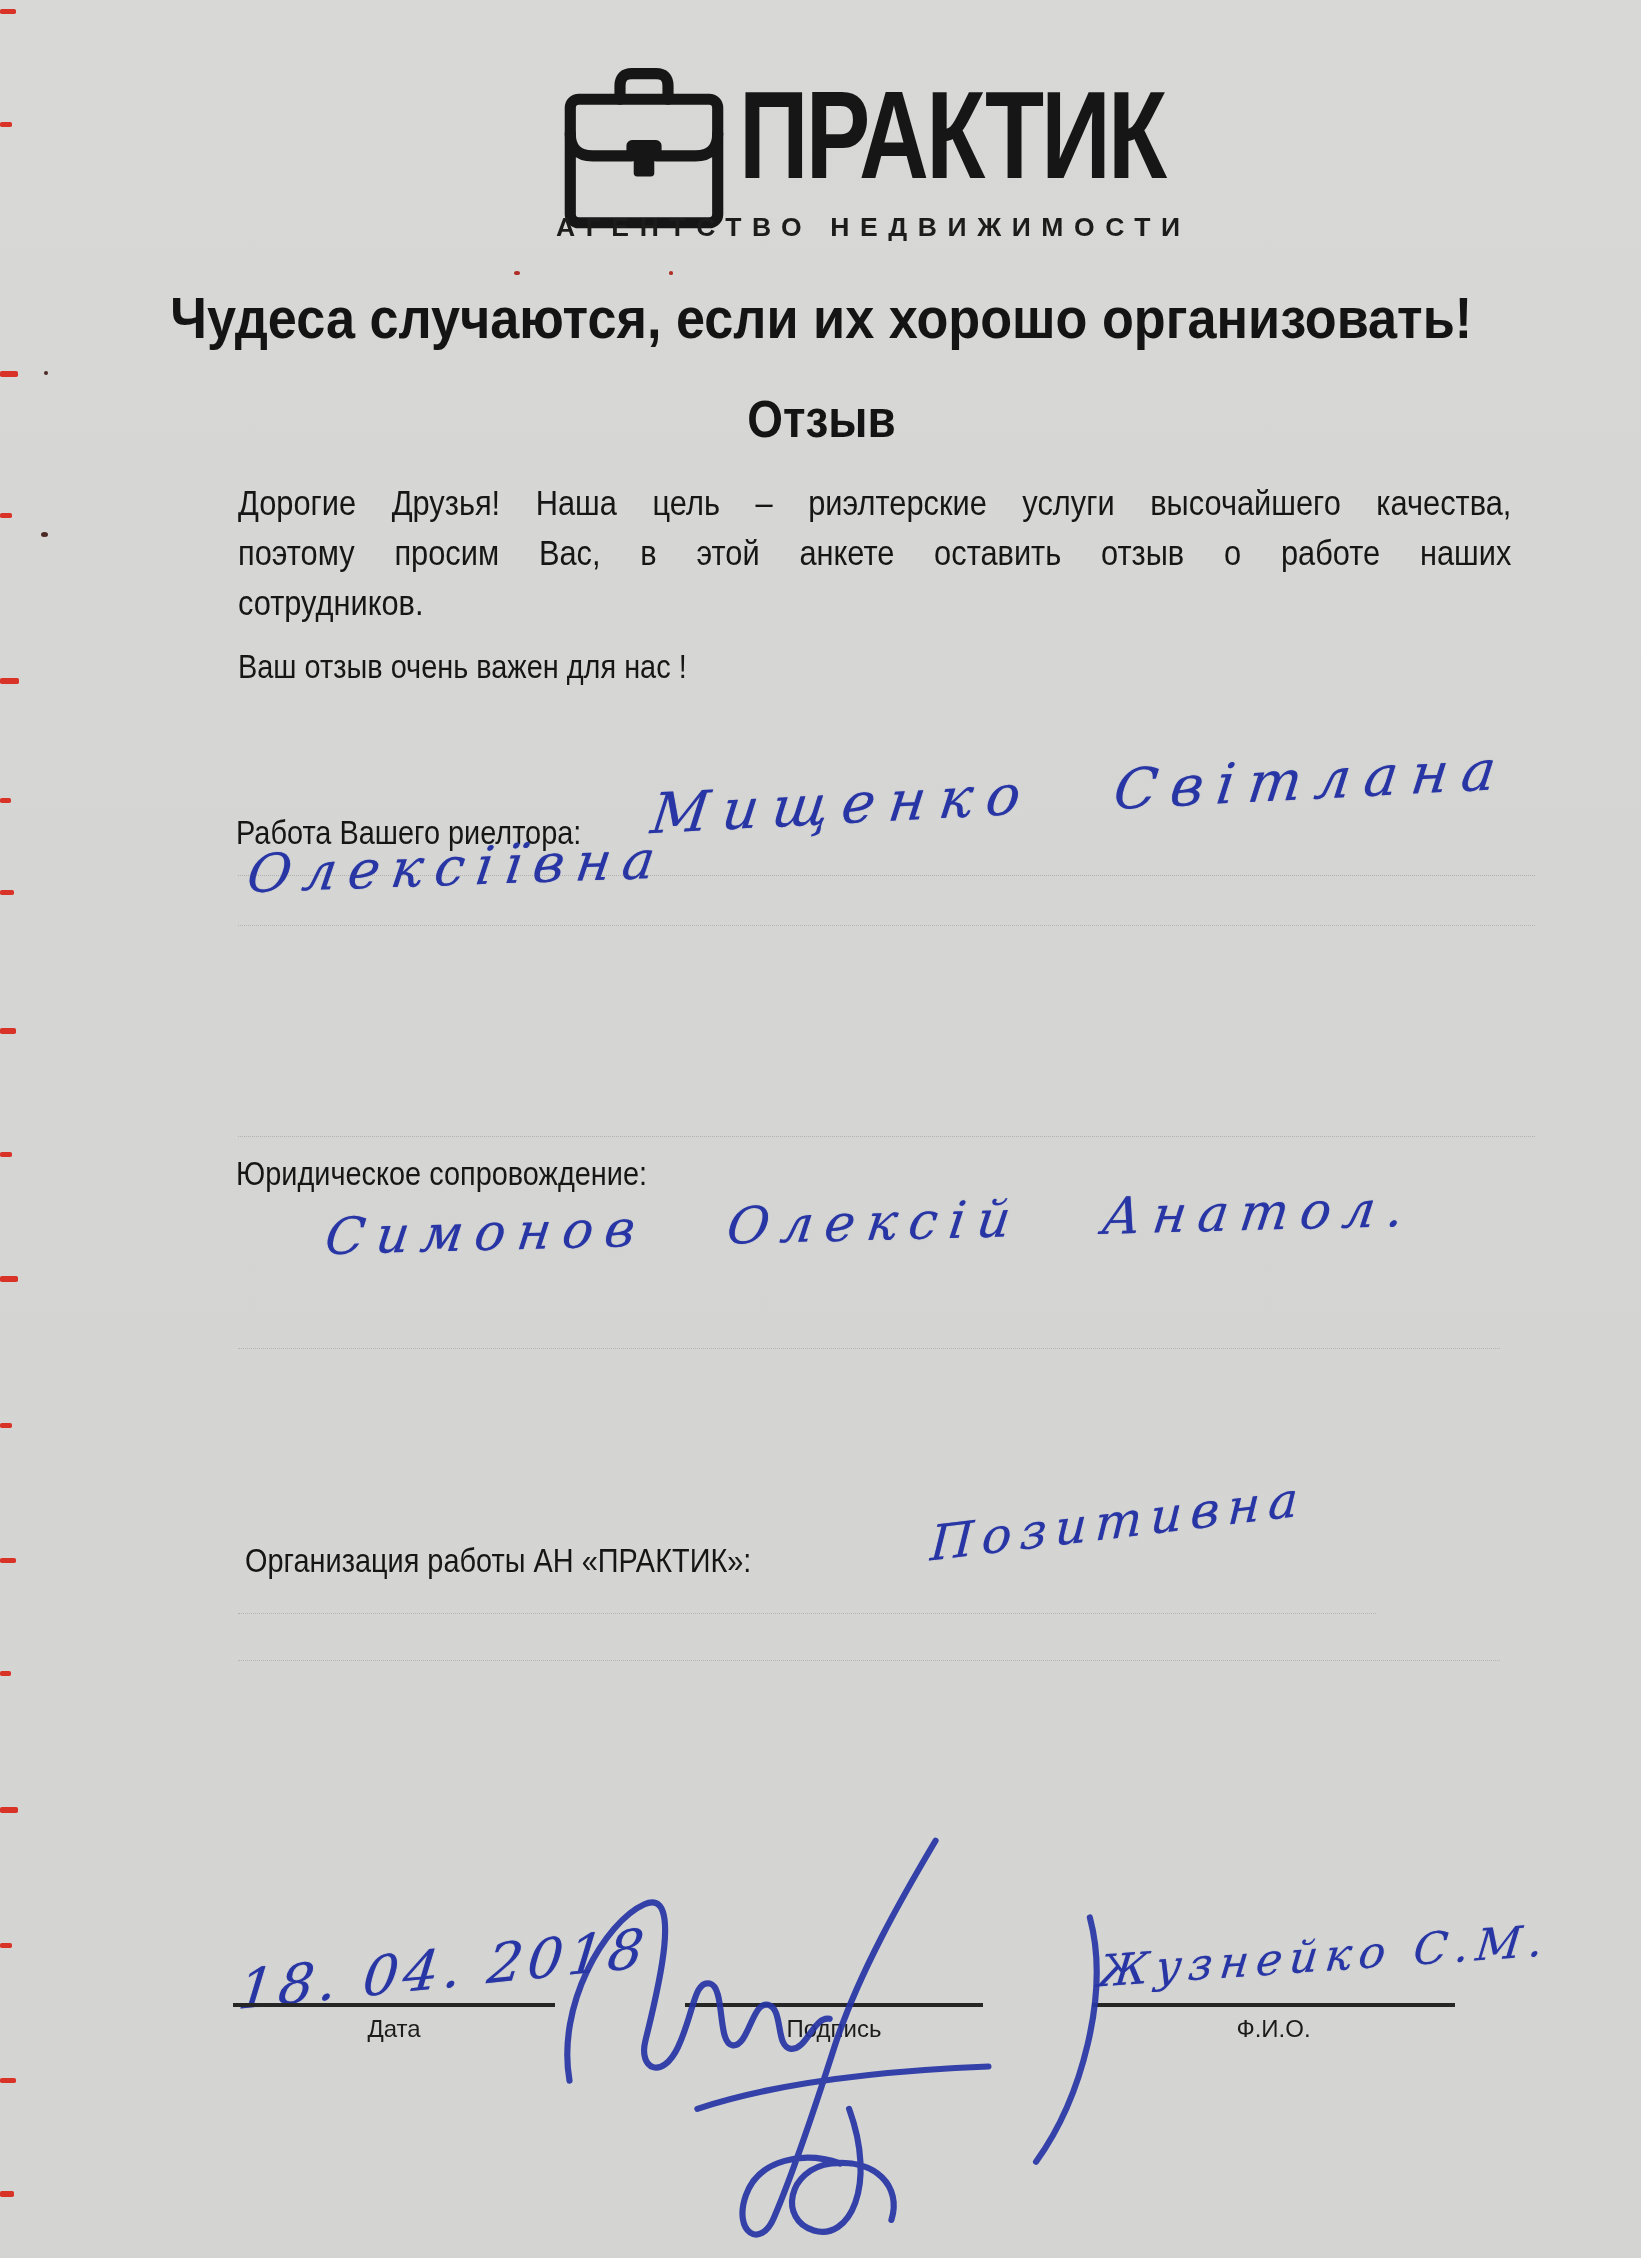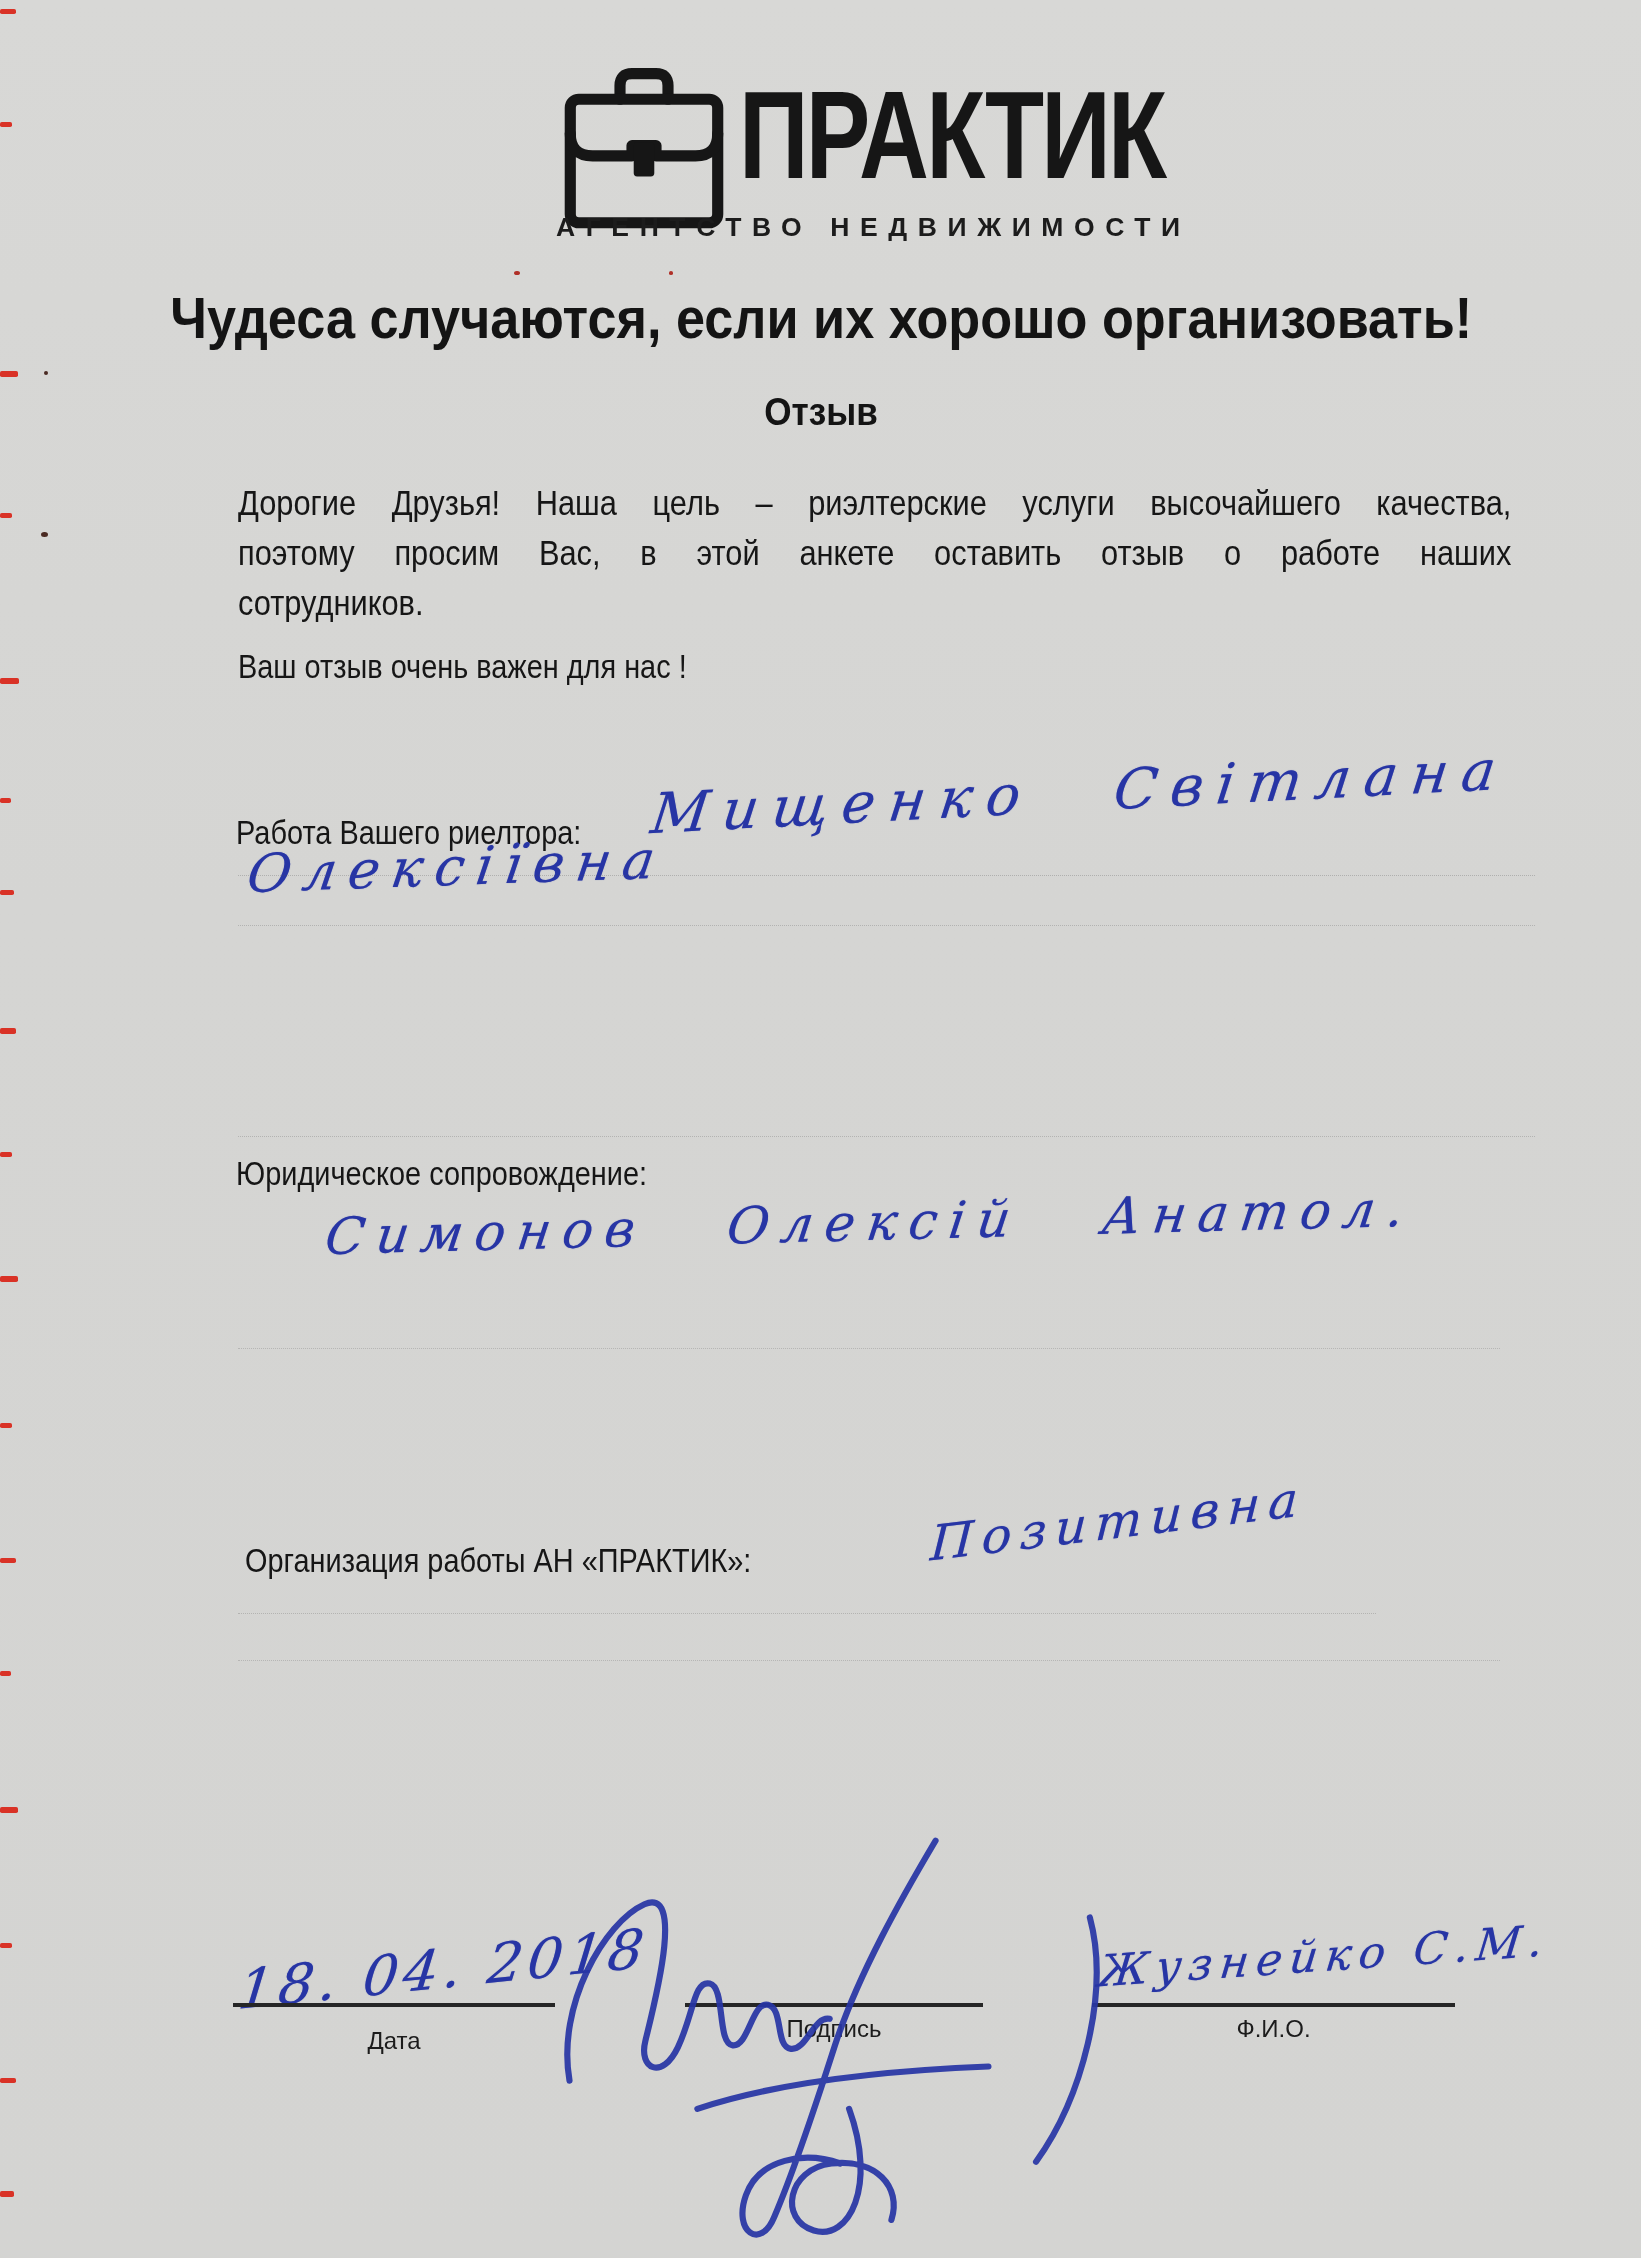--- a/index.html
+++ b/index.html
@@ -19,21 +19,21 @@
     font-weight:800; font-size:124px; line-height:132px; letter-spacing:-3.5px;
     color:#161616; display:inline-block; transform:scaleX(0.78); transform-origin:left top;
     white-space:nowrap;
   }
   .brand-sub{
     font-weight:700; font-size:26.5px; letter-spacing:10.6px; color:#1c1c1c;
     text-align:center; white-space:nowrap;
   }
   
   .headline{width:100%; text-align:center; font-weight:700; font-size:58px; color:#141414;}
-  .form-title{width:100%; text-align:center; font-weight:700; font-size:39px; color:#141414;}
+  .form-title{width:100%; text-align:center; font-weight:700; font-size:51px; color:#141414;}
   .intro{width:1447px; transform:scaleX(0.88); transform-origin:left top;
          font-size:35px; line-height:50px; color:#161616;}
   .intro .just{text-align:justify; text-align-last:justify;}
   .note,.sec-label{font-size:34px; color:#161616;}
   
   .hw{
     font-family:"DejaVu Serif",serif; font-style:italic; color:#2735a5;
     white-space:nowrap; text-shadow:0 0 0.9px rgba(39,53,165,.55);
   }
   
@@ -106,21 +106,21 @@
       <path d="M645,115 C668,200 636,320 584,392"></path>
     </g>
   </svg>
 
   <div class="abs hw" style="left:1101px; top:1930px; font-size:44px; letter-spacing:7px; transform:skewX(-10deg) rotate(-4deg); z-index:2;">Жузнейко С.М.</div>
 
   <div class="abs uline" style="left:233px; top:2003px; width:322px;"></div>
   <div class="abs uline" style="left:685px; top:2003px; width:298px;"></div>
   <div class="abs uline" style="left:1092px; top:2003px; width:363px;"></div>
 
-  <div class="abs caption" style="left:233px; top:2015px; width:322px;margin-top:12px;">Дата</div>
+  <div class="abs caption" style="left:233px; top:2015px; width:322px;">Дата</div>
   <div class="abs caption" style="left:685px; top:2015px; width:298px;">Подпись</div>
   <div class="abs caption" style="left:1092px; top:2015px; width:363px;">Ф.И.О.</div>
 
 <div class="artifact" style="left: 0px; top: 8.8px; width: 16px; height: 5.3px; background: rgb(217, 50, 38); border-radius: 1.8px;"></div>
     <div class="artifact" style="left: 0px; top: 122px; width: 12.4px; height: 5.3px; background: rgb(217, 50, 38); border-radius: 1.8px;"></div>
     <div class="artifact" style="left: 0px; top: 371px; width: 17.6px; height: 6.2px; background: rgb(217, 50, 38); border-radius: 1.8px;"></div>
     <div class="artifact" style="left: 0px; top: 513px; width: 12.4px; height: 5.3px; background: rgb(217, 50, 38); border-radius: 1.8px;"></div>
     <div class="artifact" style="left: 0px; top: 678px; width: 19.4px; height: 6.2px; background: rgb(217, 50, 38); border-radius: 1.8px;"></div>
     <div class="artifact" style="left: 0px; top: 798px; width: 10.6px; height: 5.3px; background: rgb(217, 50, 38); border-radius: 1.8px;"></div>
     <div class="artifact" style="left: 0px; top: 890px; width: 14px; height: 5.3px; background: rgb(217, 50, 38); border-radius: 1.8px;"></div>

